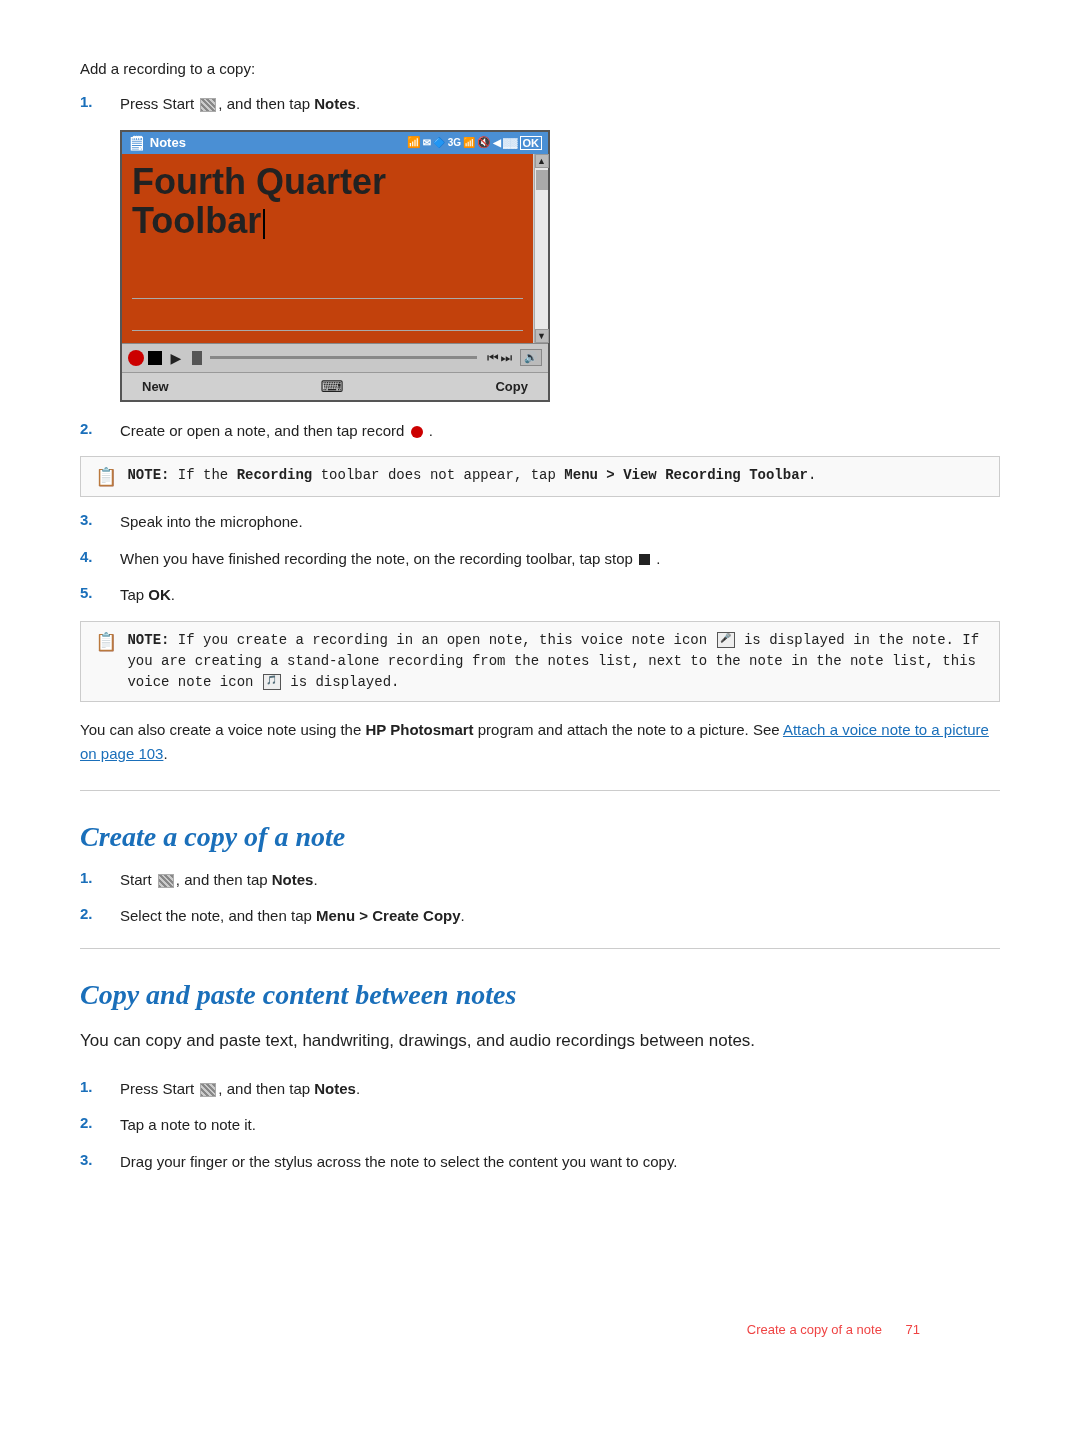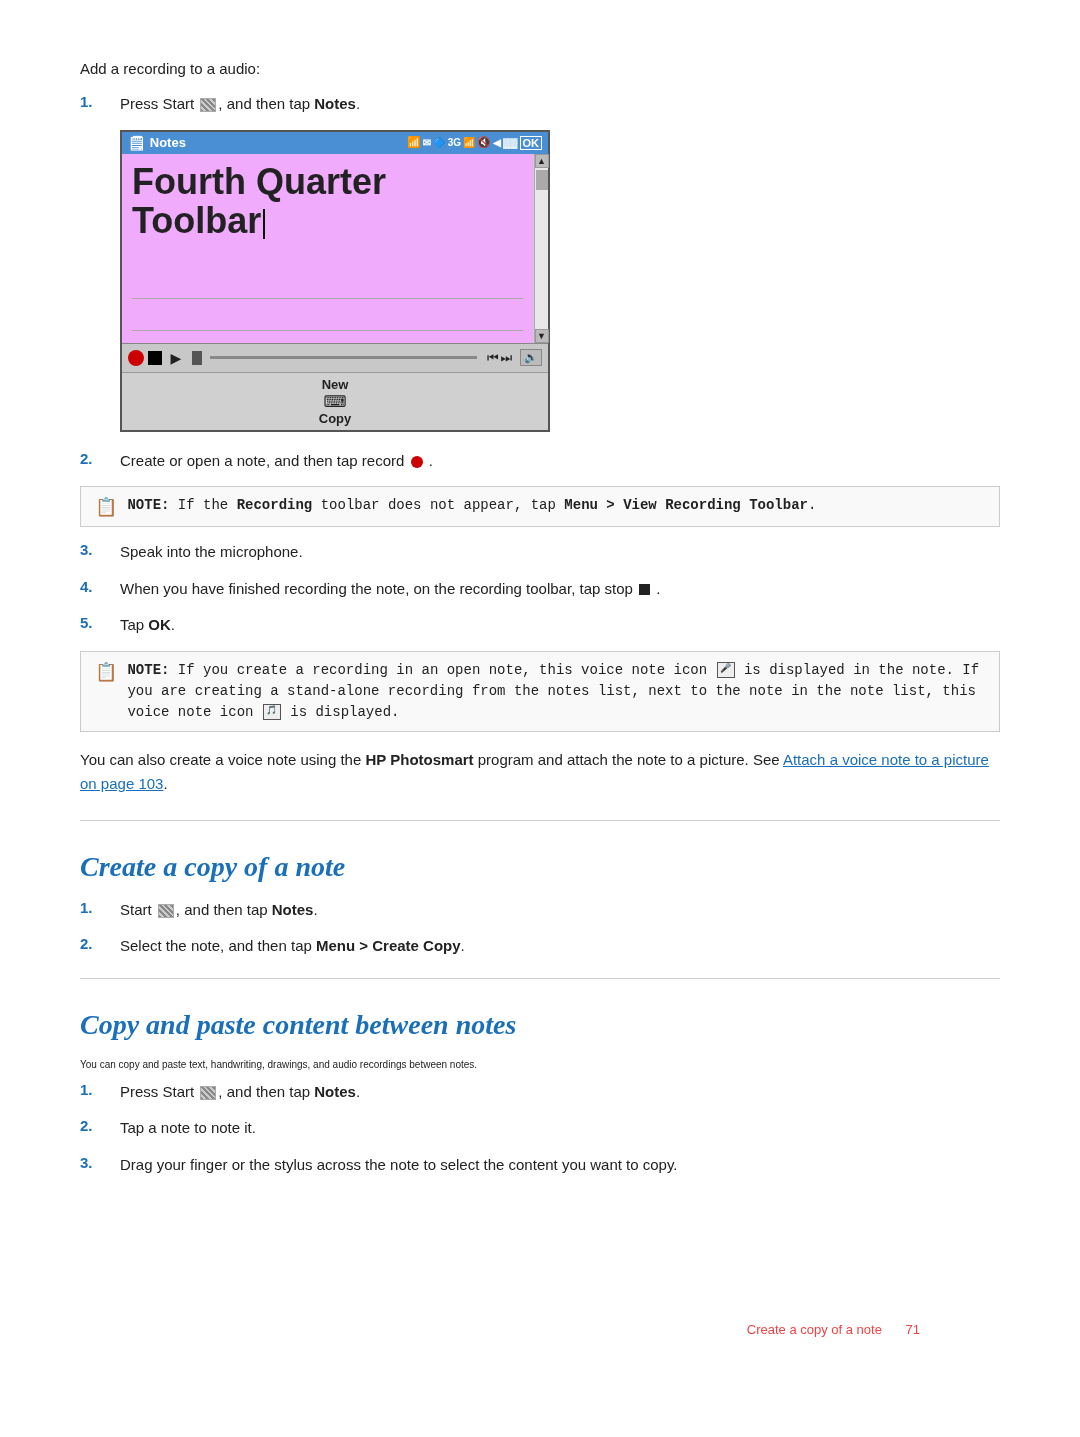--- a/index.html
+++ b/index.html
@@ -66,21 +66,21 @@
     }
 
     .device-titlebar-icons {
       display: flex;
       align-items: center;
       gap: 2px;
       font-size: 11px;
     }
 
     .device-content {
-      background: #f0abfc;
+      background: #c2410c;
       padding: 8px 10px;
       min-height: 150px;
       border-right: 1px solid #ccc;
     }
 
     .device-note-title {
       font-size: 36px;
       font-weight: bold;
       color: #222;
       line-height: 1.1;
@@ -137,21 +137,20 @@
       height: 14px;
     }
 
     .device-bottom-bar {
       background: #d0d0d0;
       display: flex;
       align-items: center;
       justify-content: space-between;
       padding: 4px 20px;
       border-top: 1px solid #999;
-      flex-direction: column;
     }
 
     .bottom-bar-item {
       font-size: 13px;
       font-weight: bold;
       color: #222;
       text-align: center;
     }
 
     
@@ -258,21 +257,21 @@
     .content-wrap {
       position: relative;
       min-height: 1317px;
     }
   </style>
 </head>
 <body>
 
 <div class="content-wrap">
 
-  <p class="intro-text">Add a recording to a audio:</p>
+  <p class="intro-text">Add a recording to a copy:</p>
 
   <div class="step">
     <span class="step-number">1.</span>
     <span class="step-content">
       Press Start <span class="start-icon"></span>, and then tap <strong>Notes</strong>.
     </span>
   </div>
 
   <div class="device-mockup">
 
@@ -400,21 +399,21 @@
     <span class="step-number">2.</span>
     <span class="step-content">
       Select the note, and then tap <strong>Menu &gt; Create Copy</strong>.
     </span>
   </div>
 
   <hr class="section-divider">
 
   <h2 class="section-heading">Copy and paste content between notes</h2>
 
-  <p style="font-size:10px; line-height:1.6; margin-bottom:8px;">You can copy and paste text, handwriting, drawings, and audio recordings between notes.</p>
+  <p style="font-size:17px; line-height:1.6; margin-bottom:24px;">You can copy and paste text, handwriting, drawings, and audio recordings between notes.</p>
 
   <div class="step">
     <span class="step-number">1.</span>
     <span class="step-content">
       Press Start <span class="start-icon"></span>, and then tap <strong>Notes</strong>.
     </span>
   </div>
 
   <div class="step">
     <span class="step-number">2.</span>

